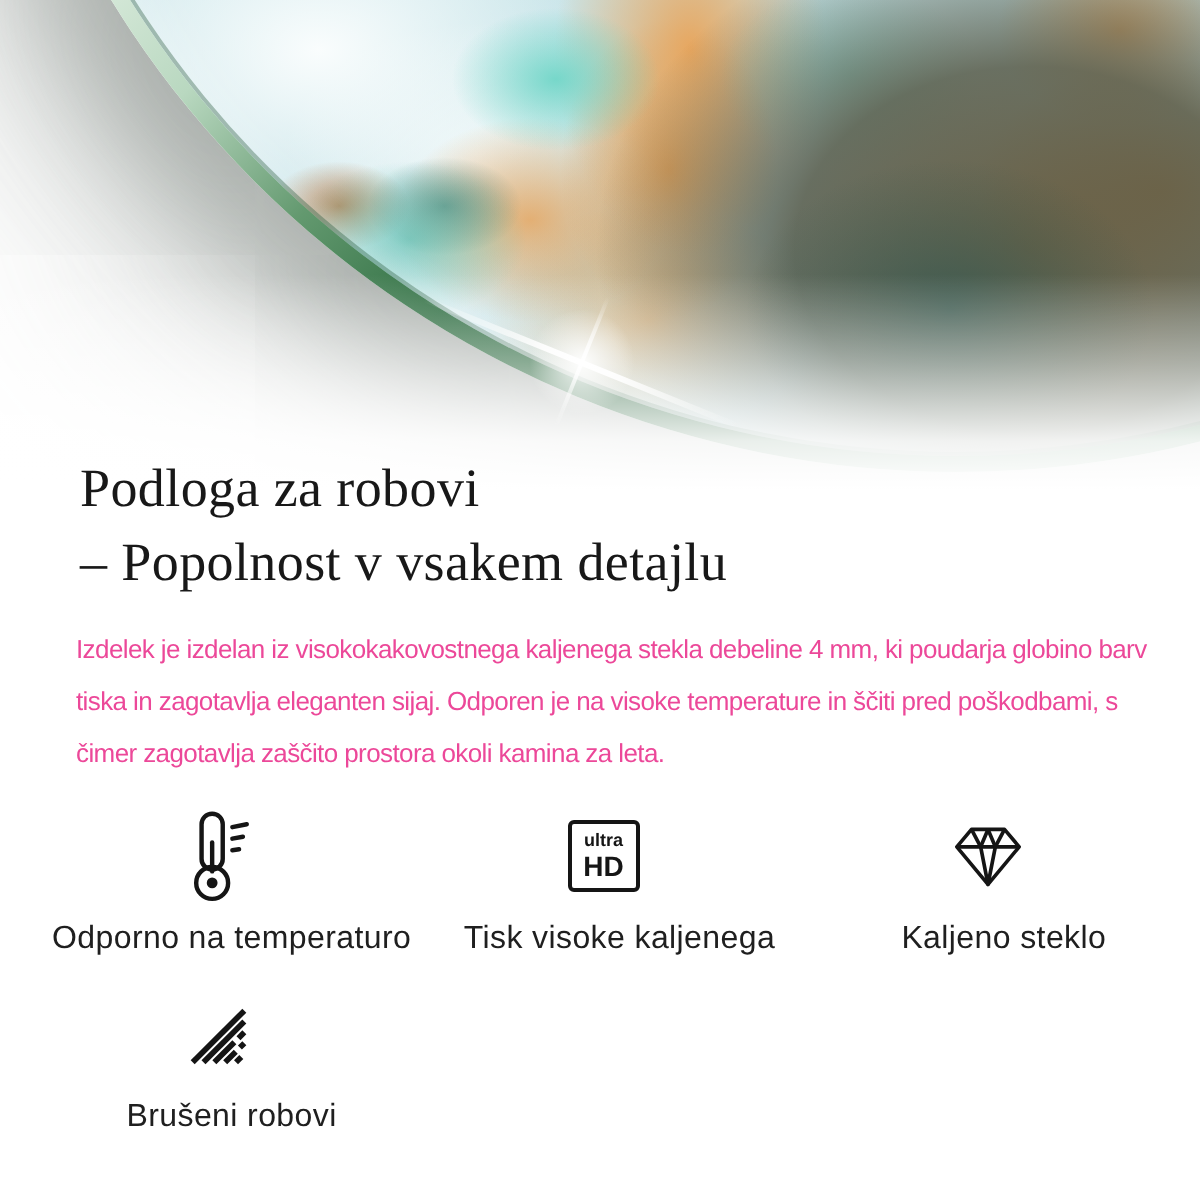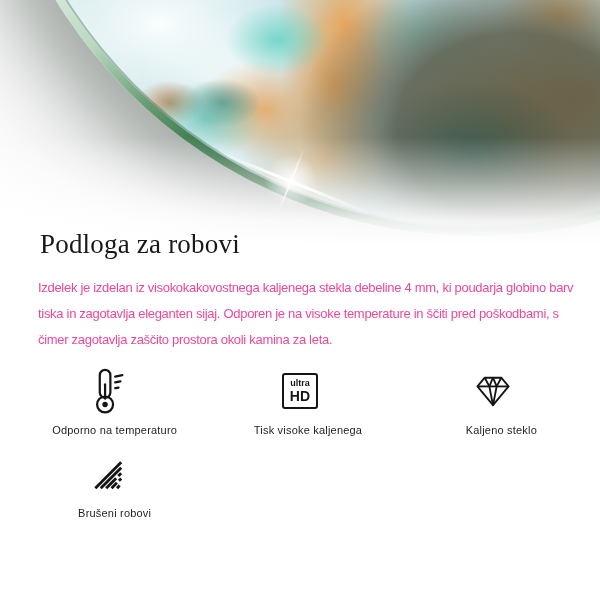--- a/index.html
+++ b/index.html
@@ -67,21 +67,21 @@
     font-size:13px; line-height:26px; letter-spacing:-.3px; color:#ec4899;
   }
 
   
   .features {
     display:grid; grid-template-columns:repeat(3,1fr);
     margin:12px 10px 0; row-gap:12px;
   }
   .feature { display:flex; flex-direction:column; align-items:center; }
   .f-icon { height:52px; display:flex; align-items:center; justify-content:flex-end; }
-  .f-label { margin-top:7px; font-size:11px; letter-spacing:.2px; color:#1f1f1f; white-space:nowrap;margin-left:16px; }
+  .f-label { margin-top:7px; font-size:16px; letter-spacing:.2px; color:#1f1f1f; white-space:nowrap;margin-left:16px; }
 
   .uhd {
     width:36px; height:36px; border:2.6px solid #151515; border-radius:3px;
     display:flex; flex-direction:column; align-items:center; justify-content:center; line-height:1;
     color:#151515; font-family:"Liberation Sans", sans-serif;
   }
   .uhd-top { font-size:9px; font-weight:700; }
   .uhd-bottom { font-size:14px; font-weight:700; margin-top:1px; }
 </style>
 </head>
@@ -95,21 +95,21 @@
     </div>
     <div class="hero-fade"></div>
     <div class="sparkle">
       <i class="glow"></i>
         <i class="r1"></i>
         <i class="r2"></i>
     </div>
   </section>
 
   <main class="content">
-    <h1><span>Podloga za robovi</span><br></h1>
+    <h1><span>Podloga za robovi</span><br><span>– Popolnost v vsakem detajlu</span></h1>
 
     <p class="desc">Izdelek je izdelan iz visokokakovostnega kaljenega stekla debeline 4 mm, ki poudarja globino barv tiska in zagotavlja eleganten sijaj. Odporen je na visoke temperature in ščiti pred poškodbami, s čimer zagotavlja zaščito prostora okoli kamina za leta.</p>
 
     <div class="features" id="features">
   <div class="feature">
     <div class="f-icon">
             <svg viewBox="0 0 44 52" width="44" height="50" fill="none" stroke="#151515" stroke-width="2.3" stroke-linecap="round">
               <rect x="14.5" y="4" width="11" height="29" rx="5.5"></rect>
               <circle cx="20" cy="40" r="8.3"></circle>
               <circle cx="20" cy="40" r="2.8" fill="#151515" stroke="none"></circle>

